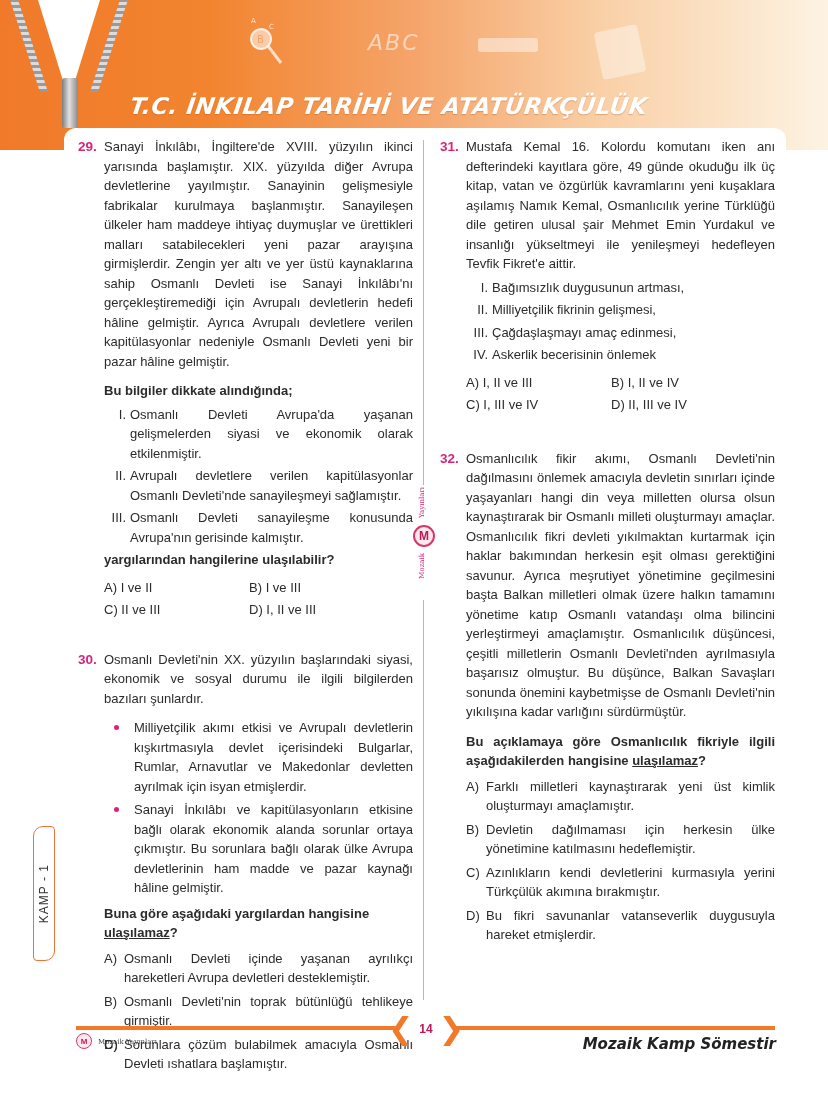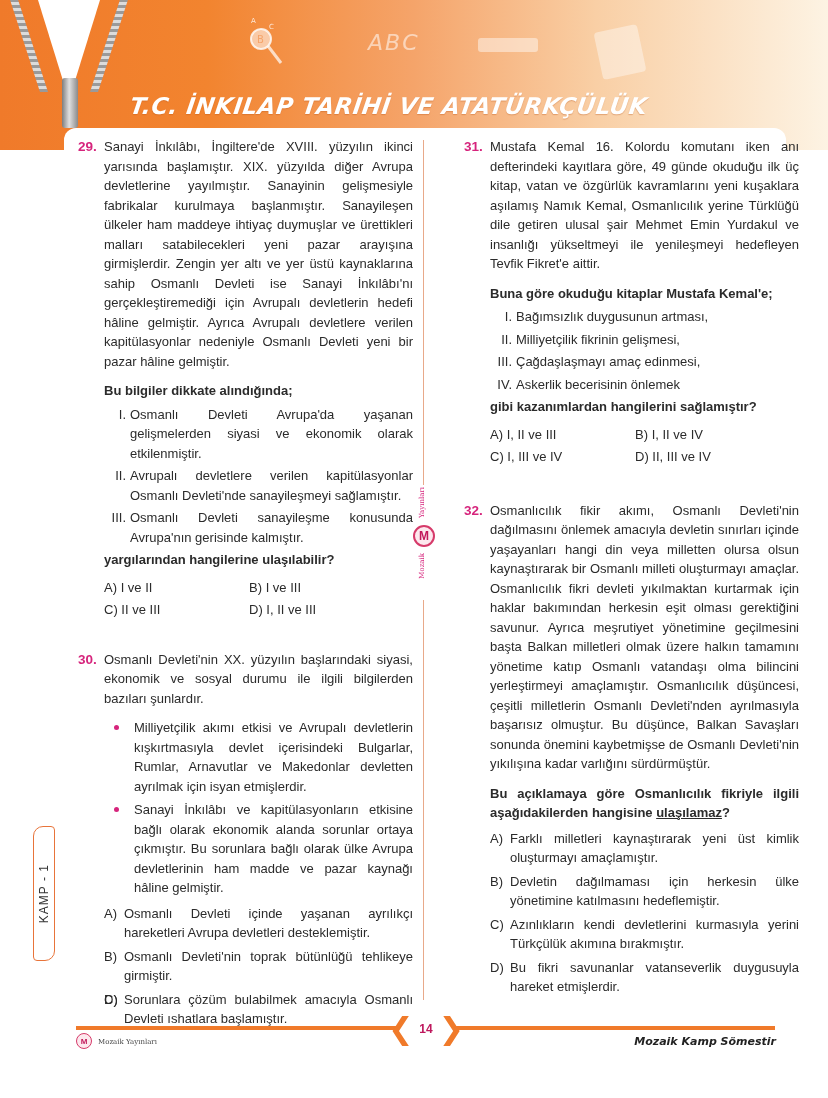--- a/index.html
+++ b/index.html
@@ -41,21 +41,21 @@
   }
 
   
   .panel {
     position: absolute; left: 64px; top: 128px; width: 722px; height: 900px;
     background: #ffffff; border-radius: 12px 12px 0 0;
   }
 
   .col { position: absolute; font-size: 13px; line-height: 19.5px; color: #2b2b2b; }
   .col-left { left: 78px; top: 137px; width: 335px; }
-  .col-right { left: 464px; top: 137px; width: 335px; }
+  .col-right { left: 440px; top: 137px; width: 335px; }
 
   .q { position: relative; padding-left: 26px; }
   .q-num { position: absolute; left: 0; top: 0; color: #d6247c; font-weight: bold; font-size: 13.5px; }
   .q-text { text-align: justify; }
   .q-prompt { font-weight: bold; margin-top: 10px; }
   .roman { margin-top: 4px; }
   .roman-item { position: relative; padding-left: 26px; text-align: justify; margin-bottom: 3px; }
   .roman-label { position: absolute; left: 0; width: 22px; text-align: right; }
   .q-ask { font-weight: bold; margin-top: 2px; }
   .opts-grid { display: grid; grid-template-columns: 145px 145px; row-gap: 3px; margin-top: 8px; }
@@ -94,21 +94,21 @@
 
   
   .footer-line { position: absolute; top: 1026px; height: 4px; background: #f07a2a; }
   .footer-line-l { left: 76px; width: 320px; }
   .footer-line-r { left: 455px; width: 320px; }
   .page-num-wrap { position: absolute; left: 397px; top: 1014px; width: 58px; height: 30px; display: flex; align-items: center; justify-content: center; }
   .chev { color: #f07a2a; font-size: 30px; font-weight: bold; line-height: 1; font-family: "DejaVu Sans", sans-serif; }
   .page-num { font-size: 12px; font-weight: bold; color: #be185d; margin: 0 6px; }
   .footer-logo { position: absolute; left: 76px; top: 1033px; width: 16px; height: 16px; border: 1.5px solid #d63a6a; border-radius: 50%; font-size: 8px; font-weight: bold; color: #c2185b; display: flex; align-items: center; justify-content: center; background: #fde8ee; }
   .footer-pub { position: absolute; left: 98px; top: 1038px; font-size: 7px; color: #444; font-family: "DejaVu Serif", serif; }
-  .footer-brand { position: absolute; right: 52px; top: 1035px; font-size: 11px; font-weight: bold; font-style: italic; color: #222; font-family: "DejaVu Sans", sans-serif; }
+  .footer-brand { position: absolute; right: 52px; top: 1035px; font-size: 15px; font-weight: bold; font-style: italic; color: #222; font-family: "DejaVu Sans", sans-serif; }
 </style>
 </head>
 <body>
 
 <div class="header">
   <div class="zipper-gap"></div>
   <div class="zipper-teeth-l"></div>
   <div class="zipper-teeth-r"></div>
   <div class="zipper-pull"></div>
 
@@ -163,60 +163,61 @@
     <div class="bullets">
       <div class="bullet">
         <span class="bullet-dot"></span>
         <span>Milliyetçilik akımı etkisi ve Avrupalı devletlerin kışkırtmasıyla devlet içerisindeki Bulgarlar, Rumlar, Arnavutlar ve Makedonlar devletten ayrılmak için isyan etmişlerdir.</span>
       </div>
       <div class="bullet">
         <span class="bullet-dot"></span>
         <span>Sanayi İnkılâbı ve kapitülasyonların etkisine bağlı olarak ekonomik alanda sorunlar ortaya çıkmıştır. Bu sorunlara bağlı olarak ülke Avrupa devletlerinin ham madde ve pazar kaynağı hâline gelmiştir.</span>
       </div>
     </div>
+    <div class="q-prompt" style="margin-top:6px;">
+      <span>Buna göre aşağıdaki yargılardan hangisine </span><span class="u">ulaşılamaz</span><span>?</span>
+    </div>
     <div class="opts-list">
       <div class="opt"><span class="opt-label">A)</span><span>Osmanlı Devleti içinde yaşanan ayrılıkçı hareketleri Avrupa devletleri desteklemiştir.</span></div>
       <div class="opt"><span class="opt-label">B)</span><span>Osmanlı Devleti'nin toprak bütünlüğü tehlikeye girmiştir.</span></div>
       <div class="opt"><span class="opt-label">C)</span></div>
       <div class="opt"><span class="opt-label">D)</span><span>Sorunlara çözüm bulabilmek amacıyla Osmanlı Devleti ıshatlara başlamıştır.</span></div>
     </div>
   </div>
 </div>
 
 <div class="divider divider-top"></div>
 <div class="divider divider-bot"></div>
 <div class="side-label side-top">Yayınları</div>
 <div class="mozaik-badge">M</div>
 <div class="side-label side-bot">Mozaik</div>
 
 <div class="col col-right">
 
   <div class="q">
     <span class="q-num">31.</span>
     <div class="q-text">Mustafa Kemal 16. Kolordu komutanı iken anı defterindeki kayıtlara göre, 49 günde okuduğu ilk üç kitap, vatan ve özgürlük kavramlarını yeni kuşaklara aşılamış Namık Kemal, Osmanlıcılık yerine Türklüğü dile getiren ulusal şair Mehmet Emin Yurdakul ve insanlığı yükseltmeyi ile yenileşmeyi hedefleyen Tevfik Fikret'e aittir.</div>
-    <div class="q-prompt">Buna göre okuduğu kitaplar Mustafa Kemal'e;</div>
     <div class="roman">
       <div class="roman-item">
         <span class="roman-label">I.</span>
         <span>Bağımsızlık duygusunun artması,</span>
       </div>
       <div class="roman-item">
         <span class="roman-label">II.</span>
         <span>Milliyetçilik fikrinin gelişmesi,</span>
       </div>
       <div class="roman-item">
         <span class="roman-label">III.</span>
         <span>Çağdaşlaşmayı amaç edinmesi,</span>
       </div>
       <div class="roman-item">
         <span class="roman-label">IV.</span>
         <span>Askerlik becerisinin önlemek</span>
       </div>
     </div>
-    <div class="q-ask">gibi kazanımlardan hangilerini sağlamıştır?</div>
     <div class="opts-grid">
       <div><span>A)</span> <span>I, II ve III</span></div>
       <div><span>B)</span> <span>I, II ve IV</span></div>
       <div><span>C)</span> <span>I, III ve IV</span></div>
       <div><span>D)</span> <span>II, III ve IV</span></div>
     </div>
   </div>
 
   <div class="q" style="margin-top:34px;">
     <span class="q-num">32.</span>

